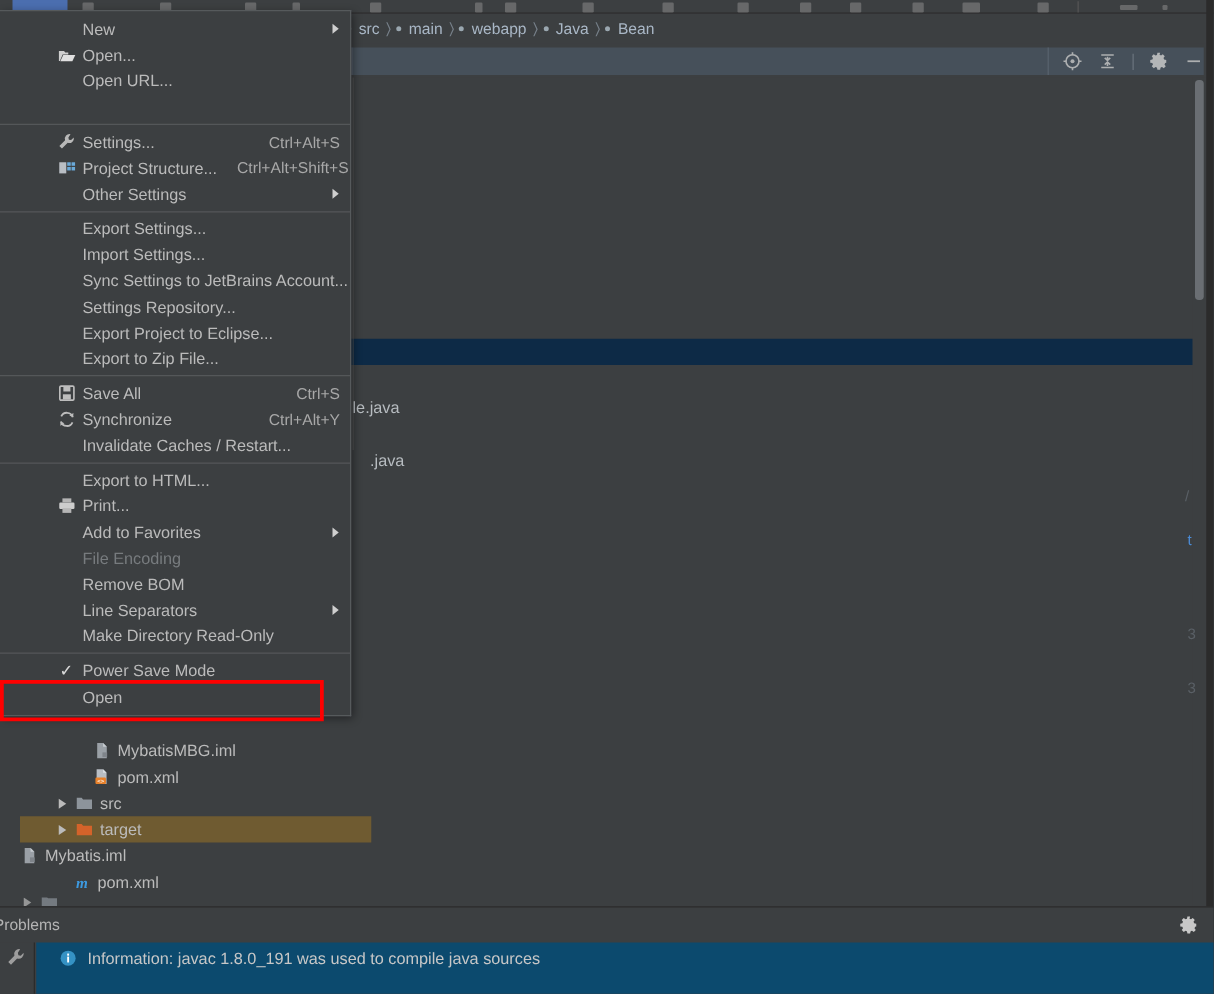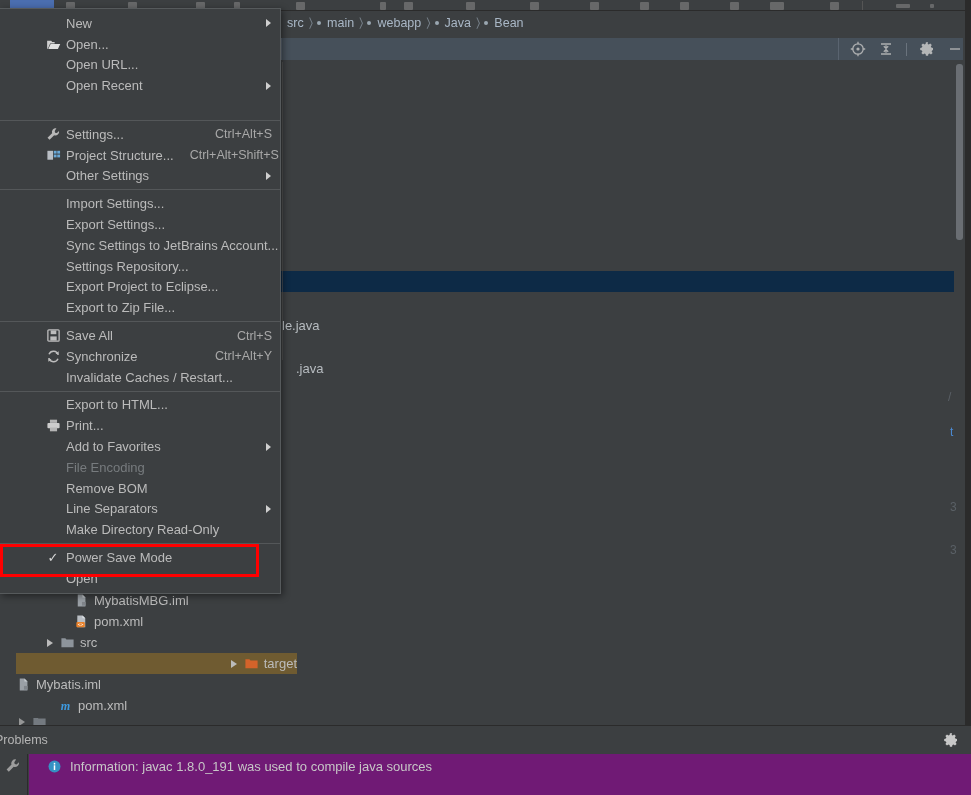--- a/index.html
+++ b/index.html
@@ -145,21 +145,21 @@
     font-size: 12.5px; color: #b4b4b4; padding-left: 0px; margin-left: -5px;
   }
   .bp-gear { position: absolute; right: 12px; top: 6px; width: 16px; height: 16px; }
   .bp-gutter {
     position: absolute; left: 0; top: 28px; width: 28px; height: 42px;
     background: #3c3f41; border-right: 1px solid #2b2b2b;
   }
   .bp-gutter .ic { position: absolute; left: 5px; top: 4px; width: 16px; height: 16px; }
   .bp-content {
     position: absolute; left: 29px; top: 28px; right: 0; height: 42px;
-    background: #701a75;
+    background: #0c4a6e;
   }
   .bp-msg {
     display: flex; align-items: center; gap: 8px;
     padding: 5px 0 0 18px; font-size: 13px; color: #c7c7c7; white-space: nowrap;
   }
 
   
   .menu {
     position: absolute; left: 0; top: 8px; width: 281px;
     background: #3c3f41;
@@ -338,21 +338,21 @@
     <div class="tree-row" style="padding-left:26px;">
       <span class="twisty"></span>
       <span class="ic">
         <svg width="15" height="15" viewBox="0 0 16 16">
           <path fill="#8d949b" d="M1.5 3.5h4.2l1.2 1.4h7.6v8.1H1.5z"></path>
         </svg>
       </span>
       <span class="lbl">src</span>
     </div>
 
-    <div class="tree-row selected" style="padding-left:26px;justify-content:flex-end;">
+    <div class="tree-row selected" style="padding-left:26px;">
       <span class="twisty"></span>
       <span class="ic">
         <svg width="15" height="15" viewBox="0 0 16 16">
           <path fill="#d4632a" d="M1.5 3.5h4.2l1.2 1.4h7.6v8.1H1.5z"></path>
         </svg>
       </span>
       <span class="lbl">target</span>
     </div>
 
     <div class="tree-row" style="">
@@ -432,25 +432,20 @@
         </svg>
       </span>
       <span class="mi-label">Open...</span>
     </div>
 
     <div class="mi">
       <span class="mi-icon"></span>
       <span class="mi-label">Open URL...</span>
     </div>
 
-    <div class="mi">
-      <span class="mi-icon"></span>
-      <span class="mi-label">Open Recent</span>
-      <span class="submenu-arrow"></span>
-    </div>
 
     <div class="mi">
       <span class="mi-icon"></span>
     </div>
 
     <div class="msep"></div>
 
     <div class="mi">
       <span class="mi-icon">
         <svg width="15" height="15" viewBox="0 0 16 16">
@@ -478,26 +473,26 @@
     <div class="mi">
       <span class="mi-icon"></span>
       <span class="mi-label">Other Settings</span>
       <span class="submenu-arrow"></span>
     </div>
 
     <div class="msep"></div>
 
     <div class="mi">
       <span class="mi-icon"></span>
+      <span class="mi-label">Export Settings...</span>
+    </div>
+
+    <div class="mi">
+      <span class="mi-icon"></span>
       <span class="mi-label">Import Settings...</span>
-    </div>
-
-    <div class="mi">
-      <span class="mi-icon"></span>
-      <span class="mi-label">Export Settings...</span>
     </div>
 
     <div class="mi">
       <span class="mi-icon"></span>
       <span class="mi-label">Sync Settings to JetBrains Account...</span>
     </div>
 
     <div class="mi">
       <span class="mi-icon"></span>
       <span class="mi-label">Settings Repository...</span>

